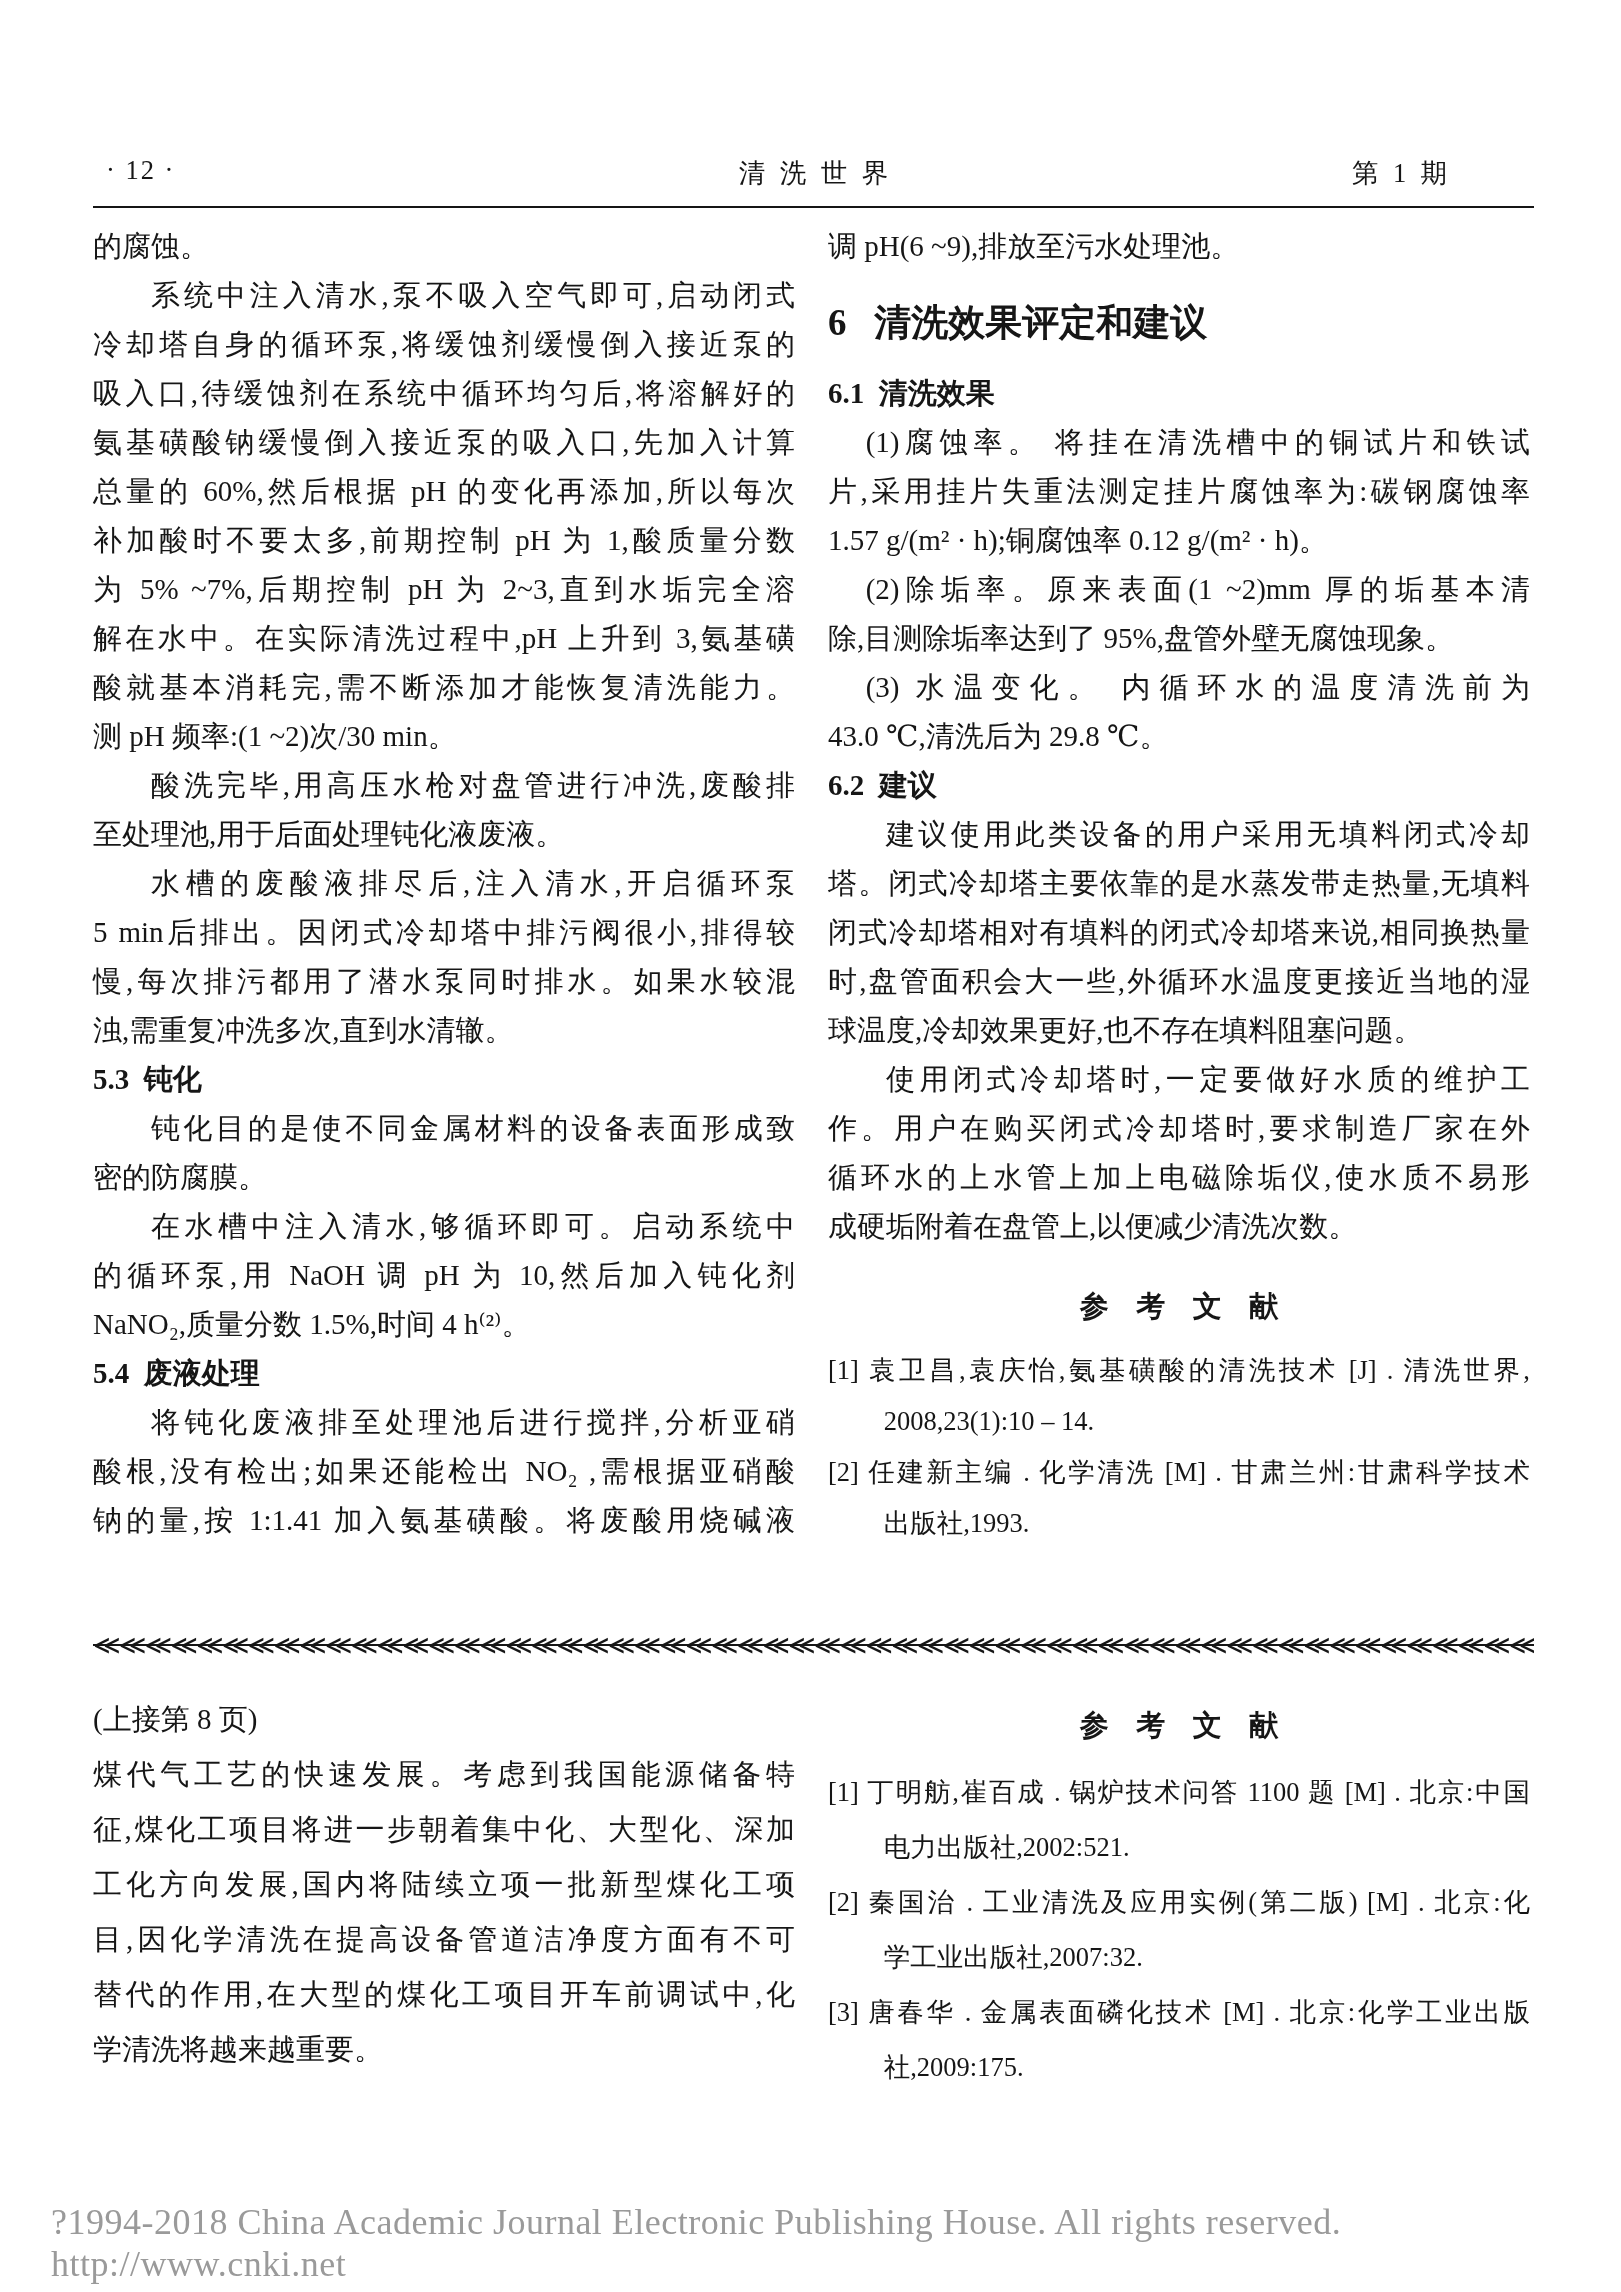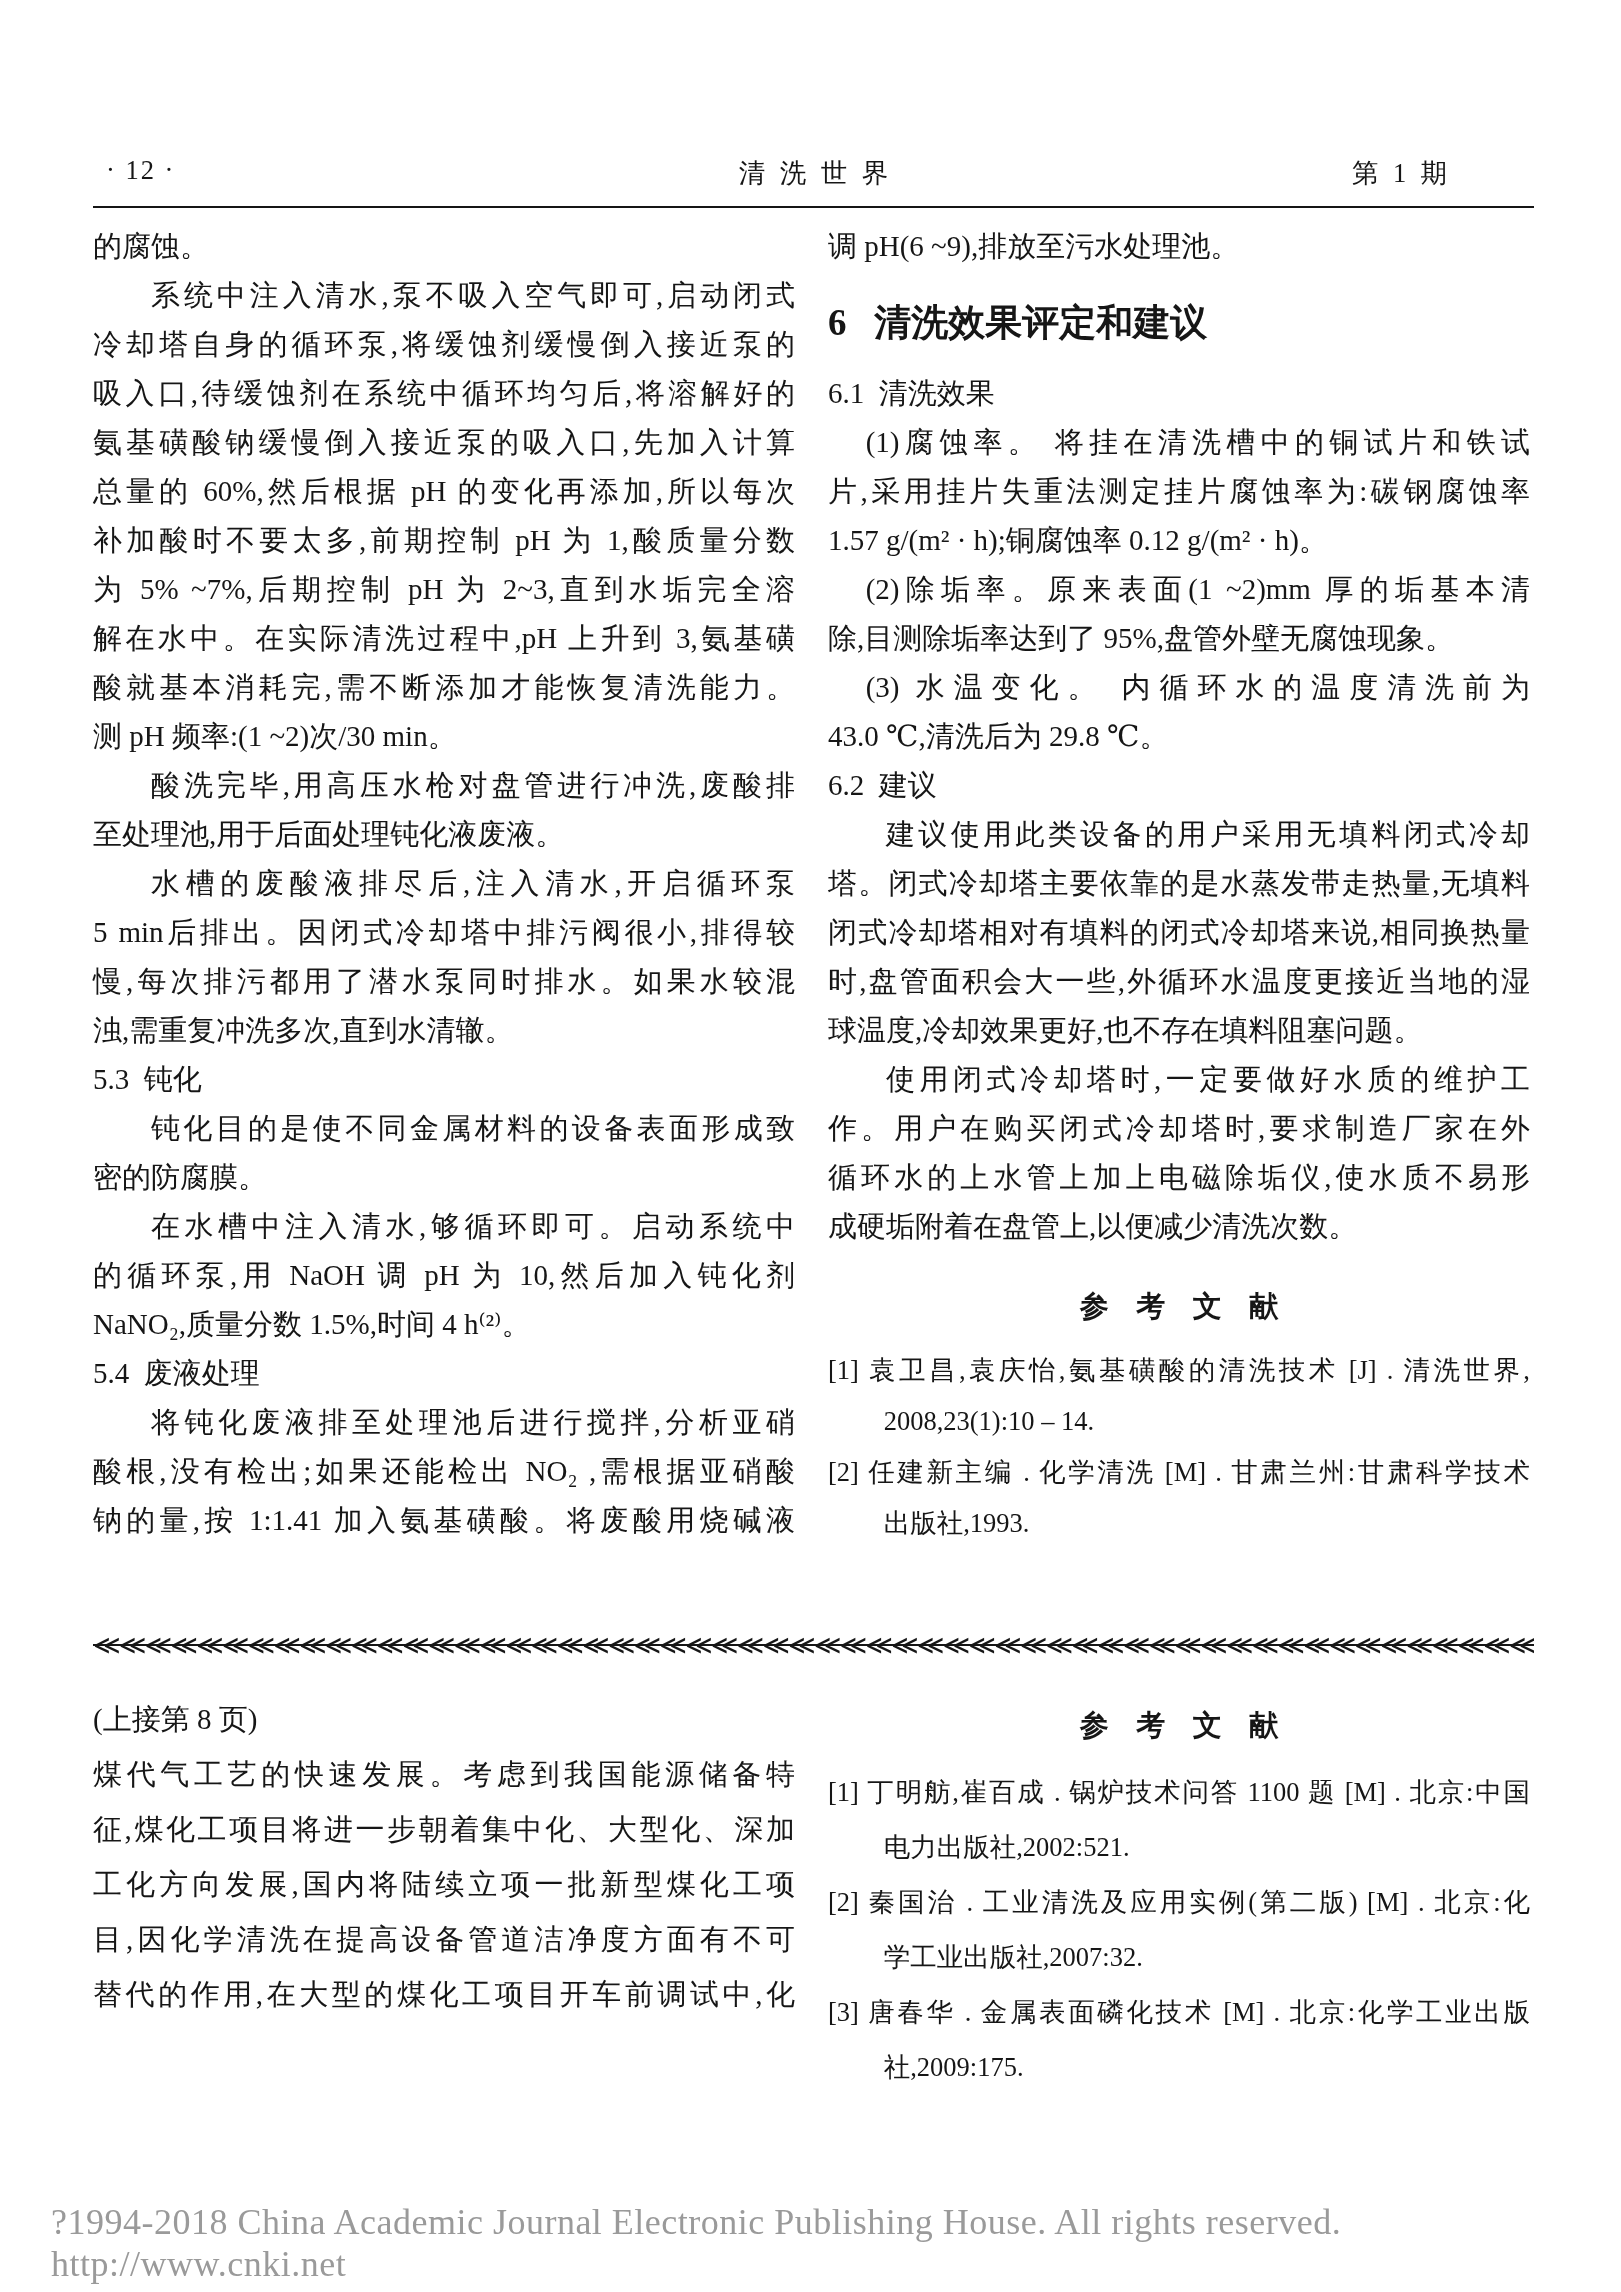--- a/index.html
+++ b/index.html
@@ -18,21 +18,21 @@
   .rh-title { position:absolute; left:0; right:0; top:0; text-align:center; letter-spacing:0.55em; text-indent:0.55em; }
   .rh-issue { position:absolute; right:83px; top:0; letter-spacing:3.9px; }
   .rh-rule  { position:absolute; top:206px; left:93px; width:1441px; height:2px; background:#151515; }
   
   .col { position:absolute; width:702px; font-size:29px; line-height:49px; }
   .col-left  { left:93px;  top:222px; }
   .col-right { left:828px; top:222px; }
   .line { display:block; }
   .line.fill { text-align:justify; text-align-last:justify; text-justify:inter-character; }
   .h2 { font-weight:bold; font-size:37px; line-height:51px; margin:25.5px 0 21.6px; white-space:pre; }
-  .h3 { font-weight:normal; white-space:pre; }
+  .h3 { font-weight:bold; white-space:pre; }
   .hc { font-weight:bold; text-align:center; letter-spacing:0.95em; text-indent:0.95em; margin:31px 0 13.7px; }
   .ref { font-size:26.5px; line-height:51px; }
   .ref-cont { text-indent:2.1em; }
   
   .divider {
     position:absolute; top:1622px; left:93px; width:1441px; height:45px;
     font-size:26.5px; line-height:45px; letter-spacing:-2px;
     white-space:nowrap; overflow:hidden;
     text-decoration:line-through;
     font-family:"DejaVu Sans","Liberation Sans",sans-serif;
@@ -119,20 +119,21 @@
 
   <div class="divider">≪≪≪≪≪≪≪≪≪≪≪≪≪≪≪≪≪≪≪≪≪≪≪≪≪≪≪≪≪≪≪≪≪≪≪≪≪≪≪≪≪≪≪≪≪≪≪≪≪≪≪≪≪≪≪≪≪≪≪≪≪≪≪≪≪≪≪≪≪≪≪≪≪≪≪≪≪≪≪≪</div>
 
   <div class="col col-bl">
       <div class="line">(上接第 8 页)</div>
       <div class="line fill">煤代气工艺的快速发展。考虑到我国能源储备特</div>
       <div class="line fill">征,煤化工项目将进一步朝着集中化、大型化、深加</div>
       <div class="line fill">工化方向发展,国内将陆续立项一批新型煤化工项</div>
       <div class="line fill">目,因化学清洗在提高设备管道洁净度方面有不可</div>
       <div class="line fill">替代的作用,在大型的煤化工项目开车前调试中,化</div>
+      <div class="line">学清洗将越来越重要。</div>
     </div>
   <div class="col col-br">
       <div class="hc">参考文献</div>
       <div class="line ref fill">[1] 丁明舫,崔百成 . 锅炉技术问答 1100 题 [M] . 北京:中国</div>
       <div class="line ref ref-cont">电力出版社,2002:521.</div>
       <div class="line ref fill">[2] 秦国治 . 工业清洗及应用实例(第二版)  [M] . 北京:化</div>
       <div class="line ref ref-cont">学工业出版社,2007:32.</div>
       <div class="line ref fill">[3] 唐春华 . 金属表面磷化技术 [M] . 北京:化学工业出版</div>
       <div class="line ref ref-cont">社,2009:175.</div>
     </div>

